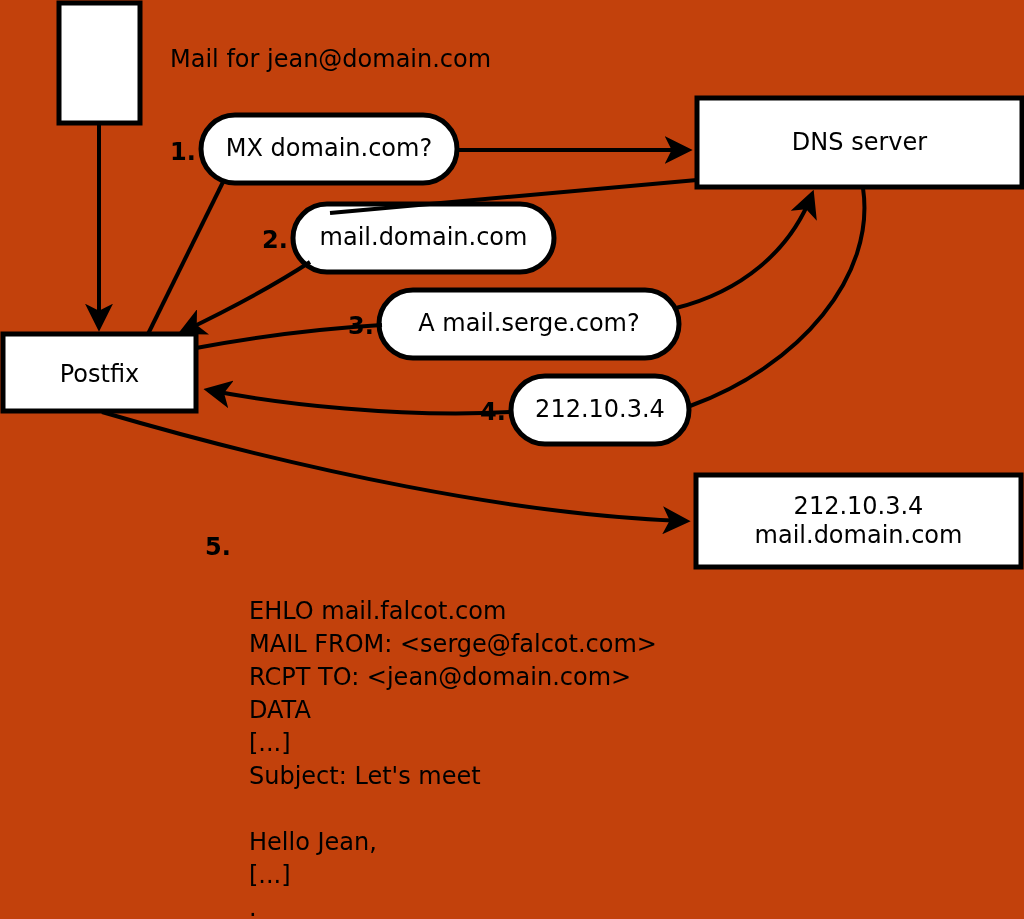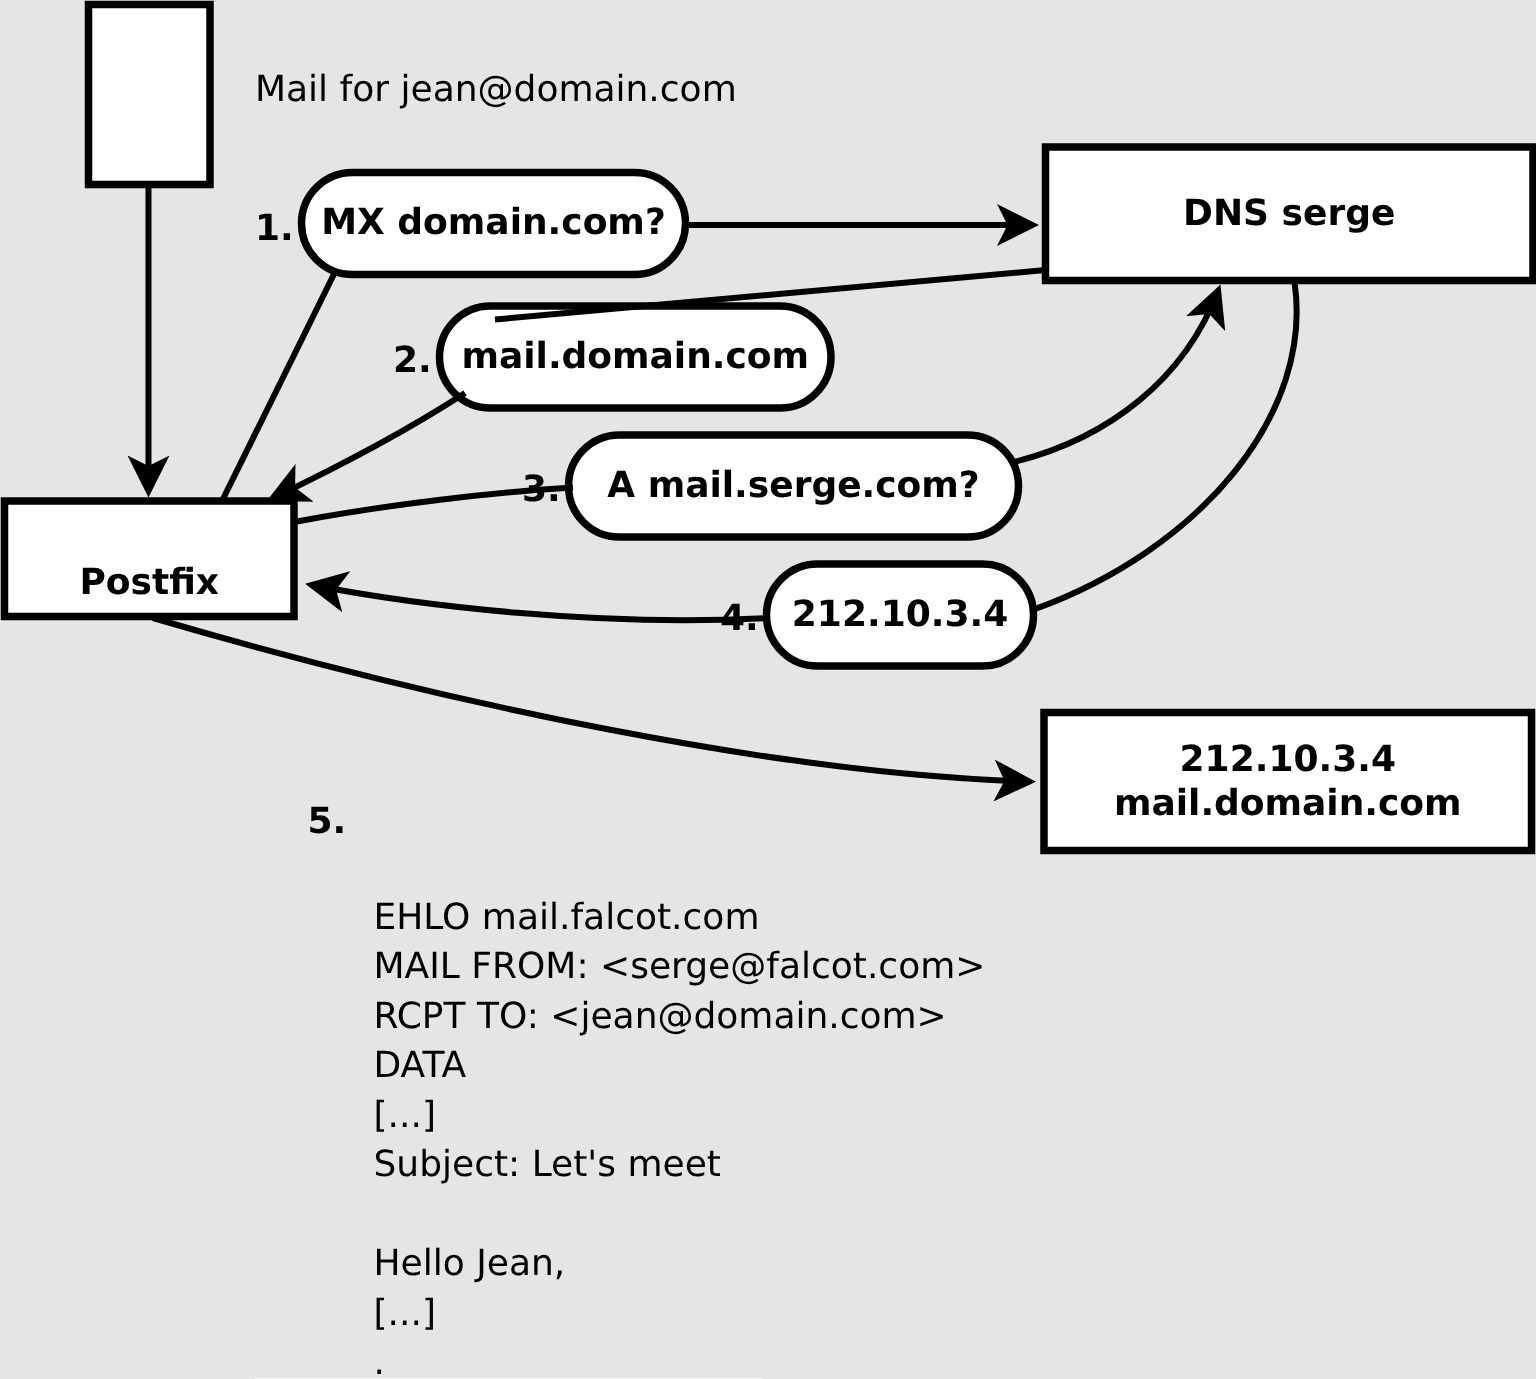--- a/index.html
+++ b/index.html
@@ -7,21 +7,21 @@
     padding: 0;
     background: #ffffff;
   }
   body {
     font-family: "DejaVu Sans", sans-serif;
   }
   #canvas {
     position: relative;
     width: 1024px;
     height: 919px;
-    background: #e5e5e5;
+    background: #c2410c;
     overflow: hidden;
   }
   svg.layer {
     position: absolute;
     left: 0;
     top: 0;
     width: 1024px;
     height: 919px;
     pointer-events: none;
   }
@@ -29,21 +29,20 @@
     position: absolute;
     display: flex;
     align-items: center;
     justify-content: center;
     flex-direction: column;
     text-align: center;
     color: #000000;
     font-size: 24px;
     line-height: 1.22;
     white-space: nowrap;
-    font-weight: bold;
   }
   .step-num {
     position: absolute;
     font-weight: bold;
     font-size: 24px;
     color: #000000;
     white-space: nowrap;
   }
   .plain-text {
     position: absolute;
@@ -113,23 +112,23 @@
 
     <path d="M 863 188 C 876 276 800 366 690 406" fill="none" stroke="#000000" stroke-width="4"></path>
 
     <path d="M 511 412 C 400 418 280 404 208 390" fill="none" stroke="#000000" stroke-width="4" marker-end="url(#arrow)"></path>
 
     <path d="M 102 412 C 300 470 520 516 686 521" fill="none" stroke="#000000" stroke-width="4" marker-end="url(#arrow)"></path>
   </svg>
 
   <div class="plain-text" style="left:170px; top:45px;">Mail for jean@domain.com</div>
 
-  <div class="node-text" style="left:3px; top:350px; width:193px; height:77px;">Postfix</div>
+  <div class="node-text" style="left:3px; top:336px; width:193px; height:77px;">Postfix</div>
 
-  <div class="node-text" style="left:697px; top:98px; width:325px; height:89px;">DNS serge</div>
+  <div class="node-text" style="left:697px; top:98px; width:325px; height:89px;">DNS server</div>
 
   <div class="node-text" style="left:696px; top:475px; width:325px; height:92px;">
     <span>212.10.3.4</span>
     <span>mail.domain.com</span>
   </div>
 
   <div class="step-num" style="left:170px; top:138px;">1.</div>
   <div class="node-text" style="left:201px; top:115px; width:256px; height:68px;">MX domain.com?</div>
 
   <div class="step-num" style="left:262px; top:226px;">2.</div>

